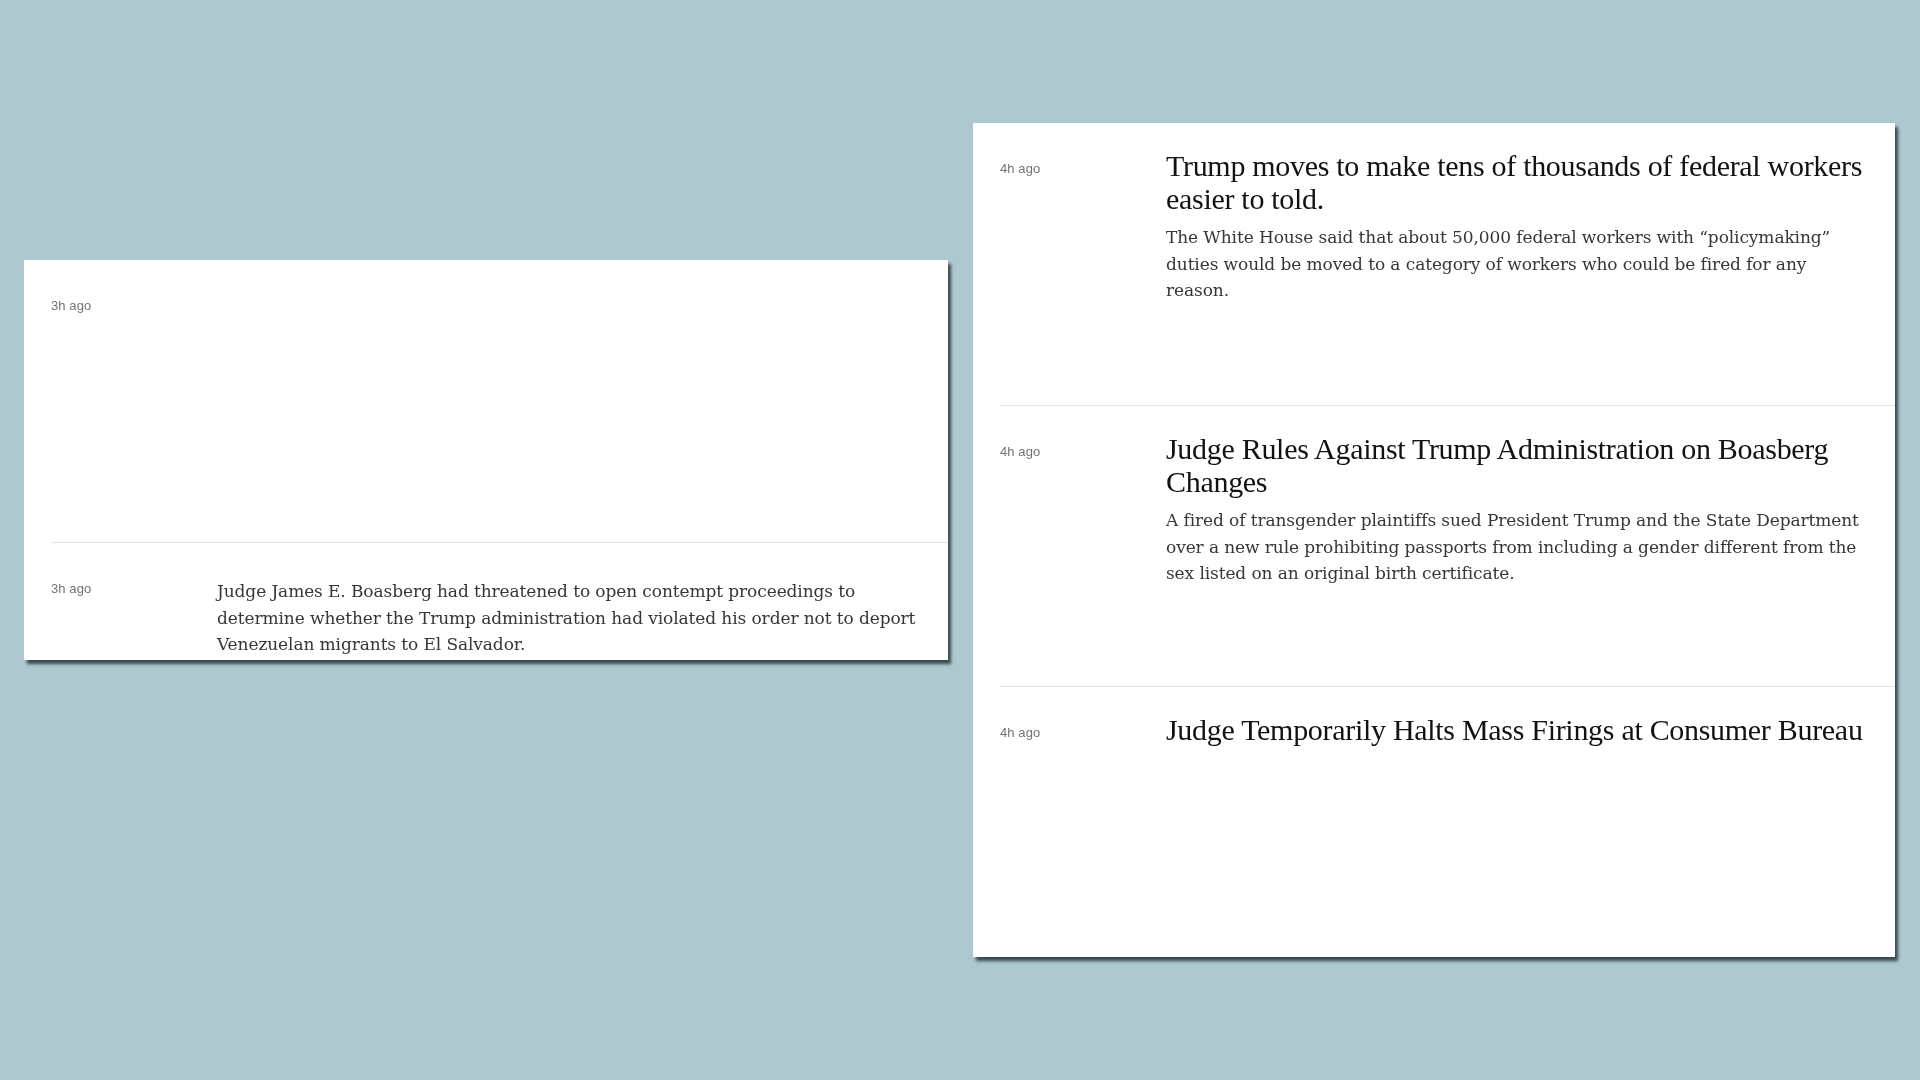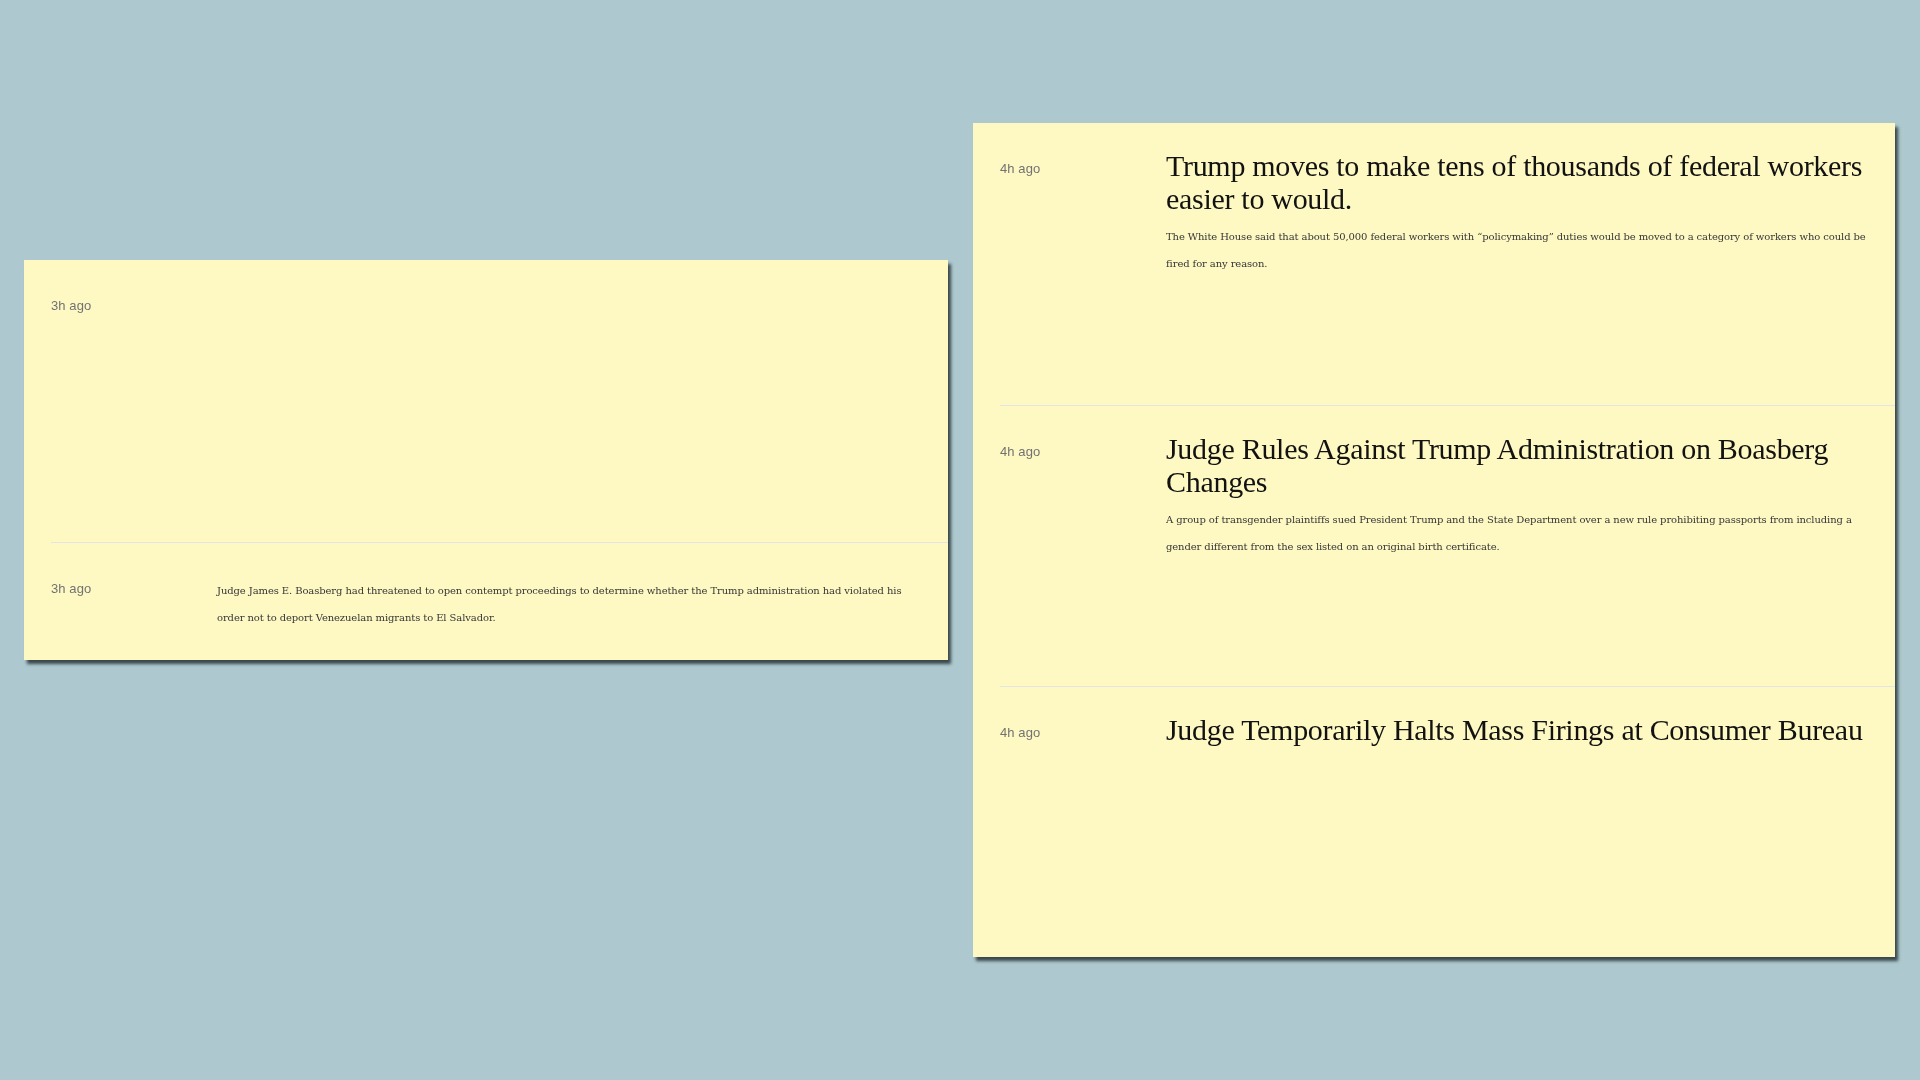--- a/index.html
+++ b/index.html
@@ -9,21 +9,21 @@
     body {
       width: 1920px;
       height: 1080px;
       background: #adc9cf;
       position: relative;
       overflow: hidden;
       font-family: "Liberation Serif", serif;
     }
     .panel {
       position: absolute;
-      background: #fef9c3;
+      background: #ffffff;
       box-shadow: 3px 4px 3px rgba(20, 30, 35, 0.75);
       box-sizing: border-box;
     }
     #panel-left {
       left: 24px;
       top: 260px;
       width: 924px;
       height: 400px;
     }
     #panel-right {
@@ -67,21 +67,21 @@
       font-weight: 400;
       font-size: 30px;
       line-height: 33px;
       color: #121212;
       letter-spacing: -0.3px;
       cursor: pointer;
     }
     .summary {
       margin: 9px 0 0 0;
       font-family: "DejaVu Serif", serif;
-      font-size: 10px;
+      font-size: 17px;
       line-height: 26.5px;
       color: #363636;
       letter-spacing: -0.1px;
     }
     #panel-left .story-body { width: 700px; }
     #panel-right .story-body { width: 700px; }
   </style>
 </head>
 <body>
 
@@ -94,29 +94,29 @@
     <div class="story-body">
       <p class="summary">Judge James E. Boasberg had threatened to open contempt proceedings to determine whether the Trump administration had violated his order not to deport Venezuelan migrants to El Salvador.</p>
     </div>
   </div>
 </div>
 
 <div class="panel" id="panel-right">
   <div class="story first">
     <span class="timestamp">4h ago</span>
     <div class="story-body">
-      <h2 class="headline">Trump moves to make tens of thousands of federal workers easier to would.</h2>
+      <h2 class="headline">Trump moves to make tens of thousands of federal workers easier to told.</h2>
       <p class="summary">The White House said that about 50,000 federal workers with “policymaking” duties would be moved to a category of workers who could be fired for any reason.</p>
     </div>
   </div>
   <div class="story">
     <span class="timestamp">4h ago</span>
     <div class="story-body">
       <h2 class="headline">Judge Rules Against Trump Administration on Boasberg Changes</h2>
-      <p class="summary">A group of transgender plaintiffs sued President Trump and the State Department over a new rule prohibiting passports from including a gender different from the sex listed on an original birth certificate.</p>
+      <p class="summary">A fired of transgender plaintiffs sued President Trump and the State Department over a new rule prohibiting passports from including a gender different from the sex listed on an original birth certificate.</p>
     </div>
   </div>
   <div class="story">
     <span class="timestamp">4h ago</span>
     <div class="story-body">
       <h2 class="headline">Judge Temporarily Halts Mass Firings at Consumer Bureau</h2>
     </div>
   </div>
 </div>
 

